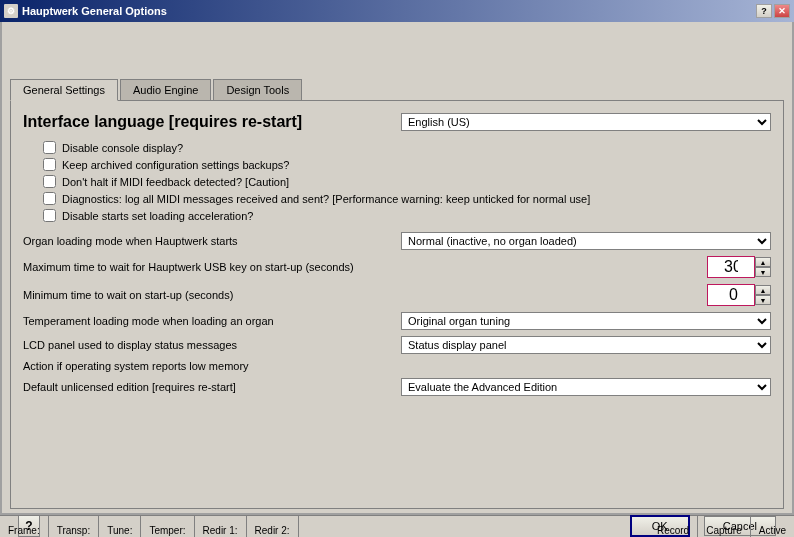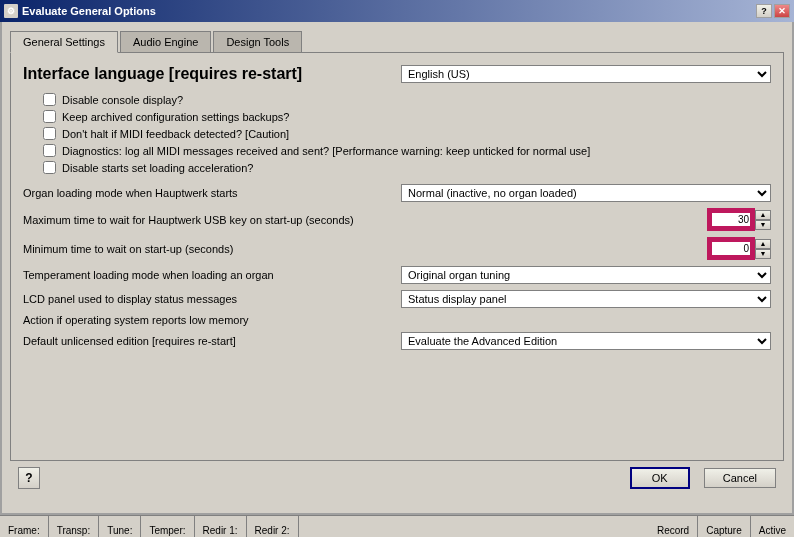--- a/index.html
+++ b/index.html
@@ -64,20 +64,21 @@
       border-top: none;
       padding: 8px;
       height: calc(537px - 22px - 22px);
     }
 
     
     .tabs {
       display: flex;
       gap: 0;
       margin-bottom: 0;
+      margin-top: 48px;
     }
     .tab {
       padding: 4px 12px;
       border: 1px solid #808080;
       background: #bab6ae;
       cursor: pointer;
       border-bottom: none;
       margin-right: 2px;
       position: relative;
       top: 1px;
@@ -134,24 +135,24 @@
       cursor: pointer;
     }
 
     
     .spinner-wrap {
       display: flex;
       align-items: center;
     }
     .spinner-input {
       width: 48px;
-      border: 5px solid #be185d;
+      border: 1px solid #be185d;
       background: white;
-      padding: 1px 1px;
-      font-size: 10px;
+      padding: 1px 16px;
+      font-size: 16px;
       text-align: right;
     }
     .spinner-btns {
       display: flex;
       flex-direction: column;
       margin-left: 0;
     }
     .spinner-btn {
       width: 16px;
       height: 10px;
@@ -235,21 +236,21 @@
     .full-select {
       width: 370px;
     }
   </style>
 </head>
 <body>
 
 <div class="title-bar">
   <div class="title-bar-left">
     <div class="title-icon">⚙</div>
-    <span>Evaluate General Options</span>
+    <span>Hauptwerk General Options</span>
   </div>
   <div class="title-bar-buttons">
     <div class="title-btn">?</div>
     <div class="title-btn close">✕</div>
   </div>
 </div>
 
 <div class="dialog">
 
   <div class="tabs">

